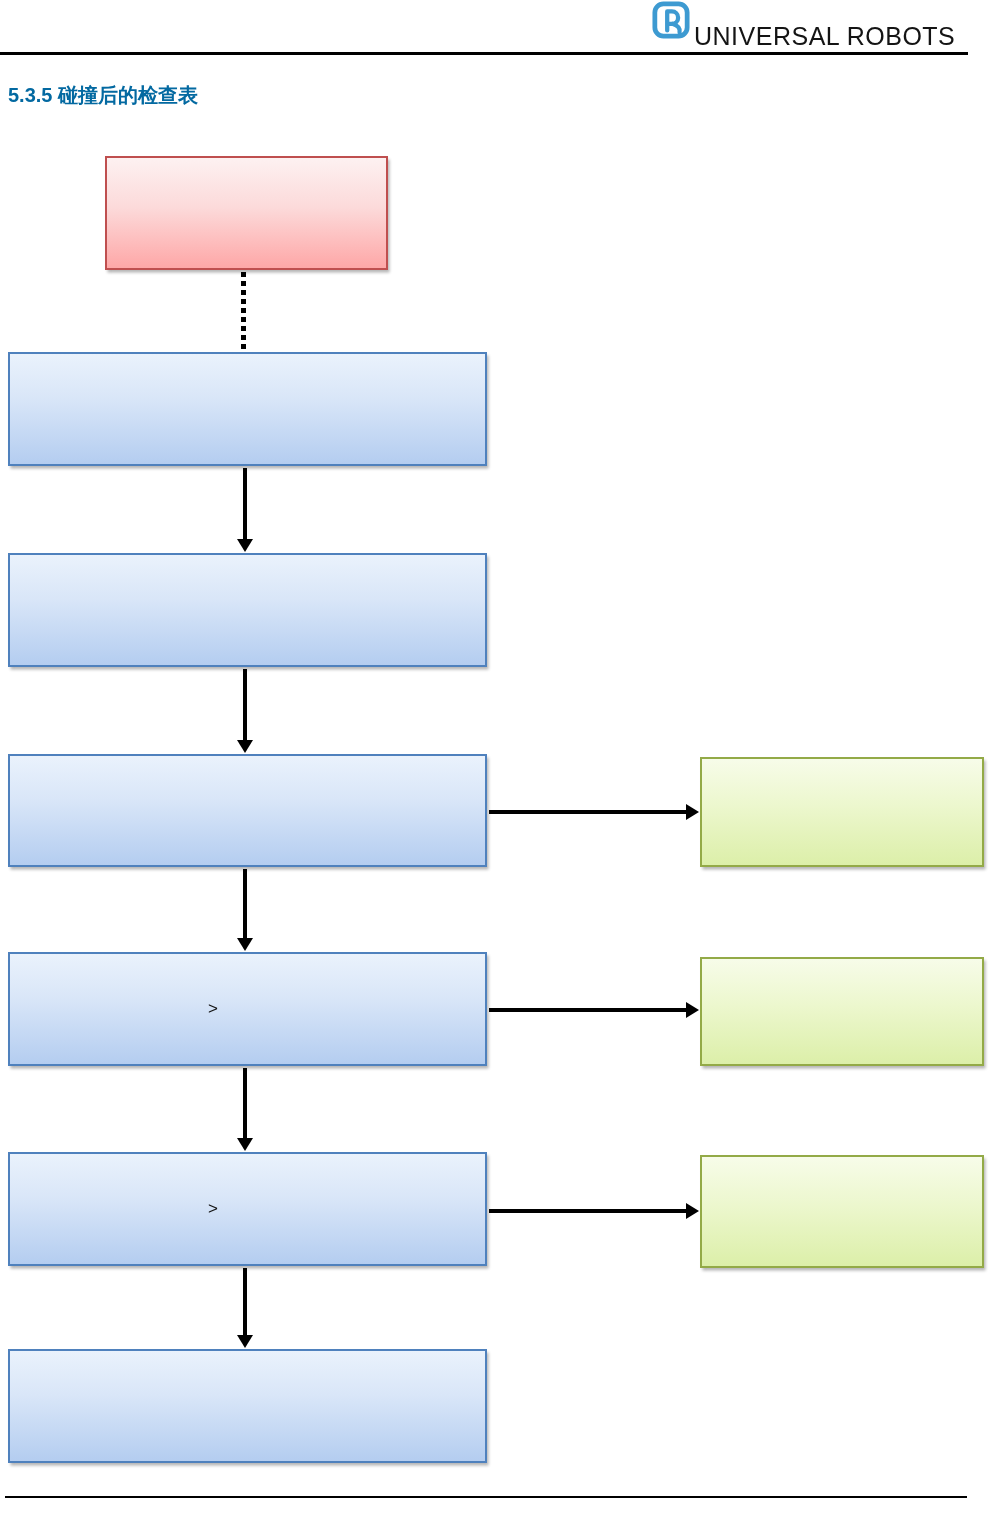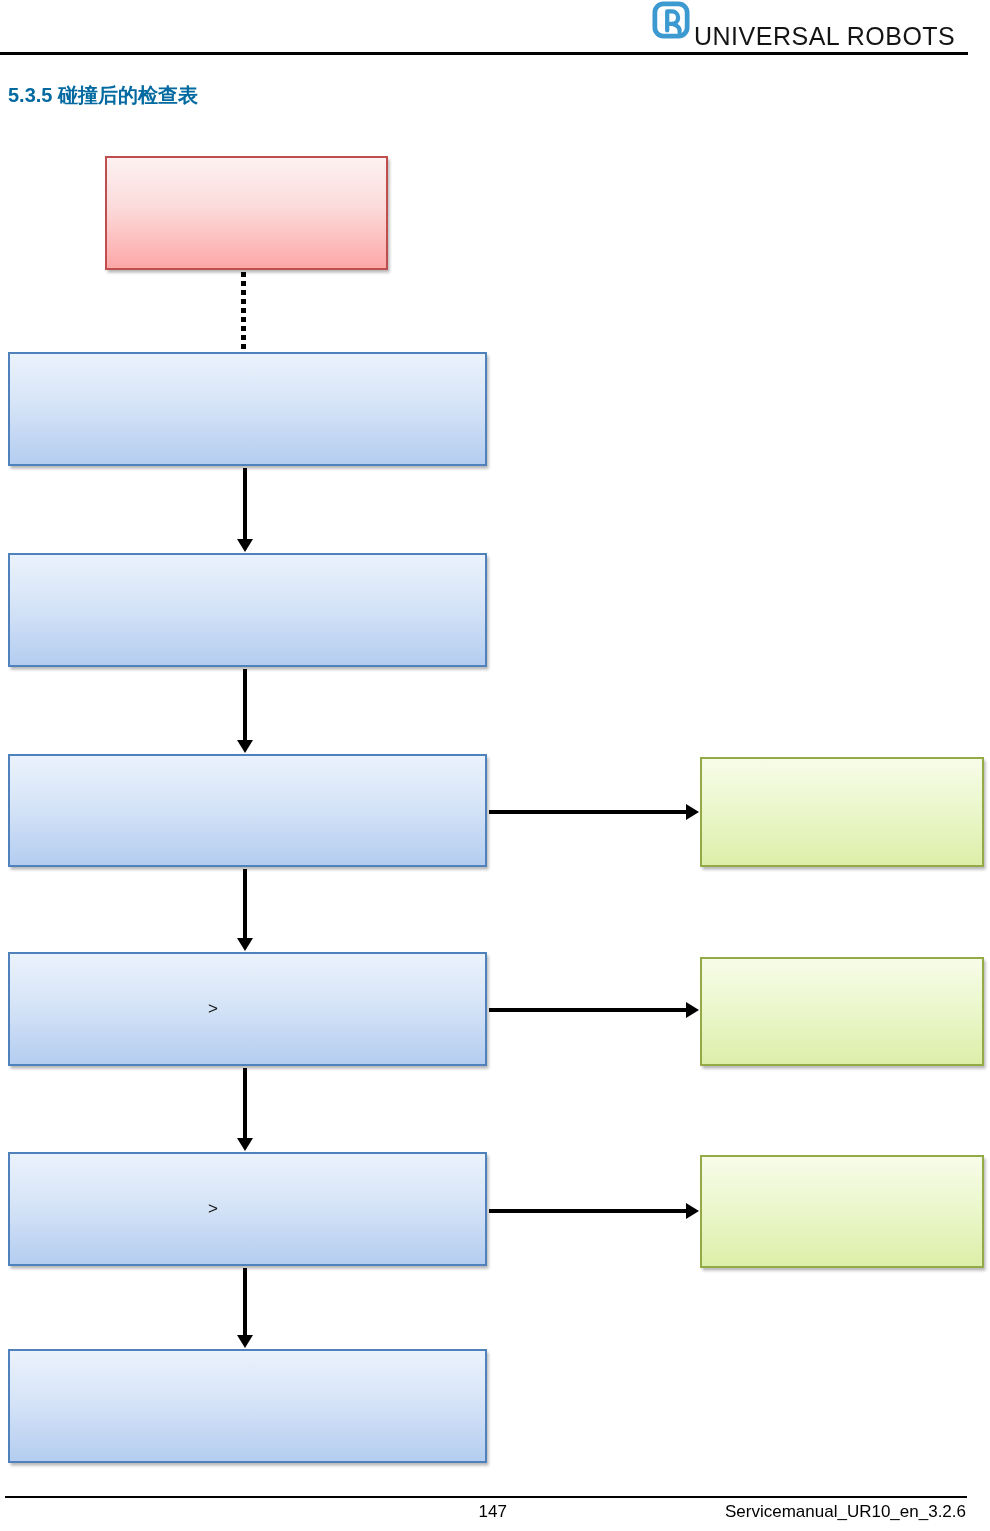--- a/index.html
+++ b/index.html
@@ -150,18 +150,14 @@
   <div class="varrow va5">
       <div class="shaft"></div>
       <div class="head"></div>
     </div>
 
   <div class="node blue n-step6">
     <span class="nlabel"></span>
   </div>
 
   <div class="footer-rule"></div>
-  <div class="footer">
-    <span class="pageno">147</span>
-    <span class="docname">Servicemanual_UR10_en_3.2.6</span>
-  </div>
 
 </div>
 
 </body></html>

